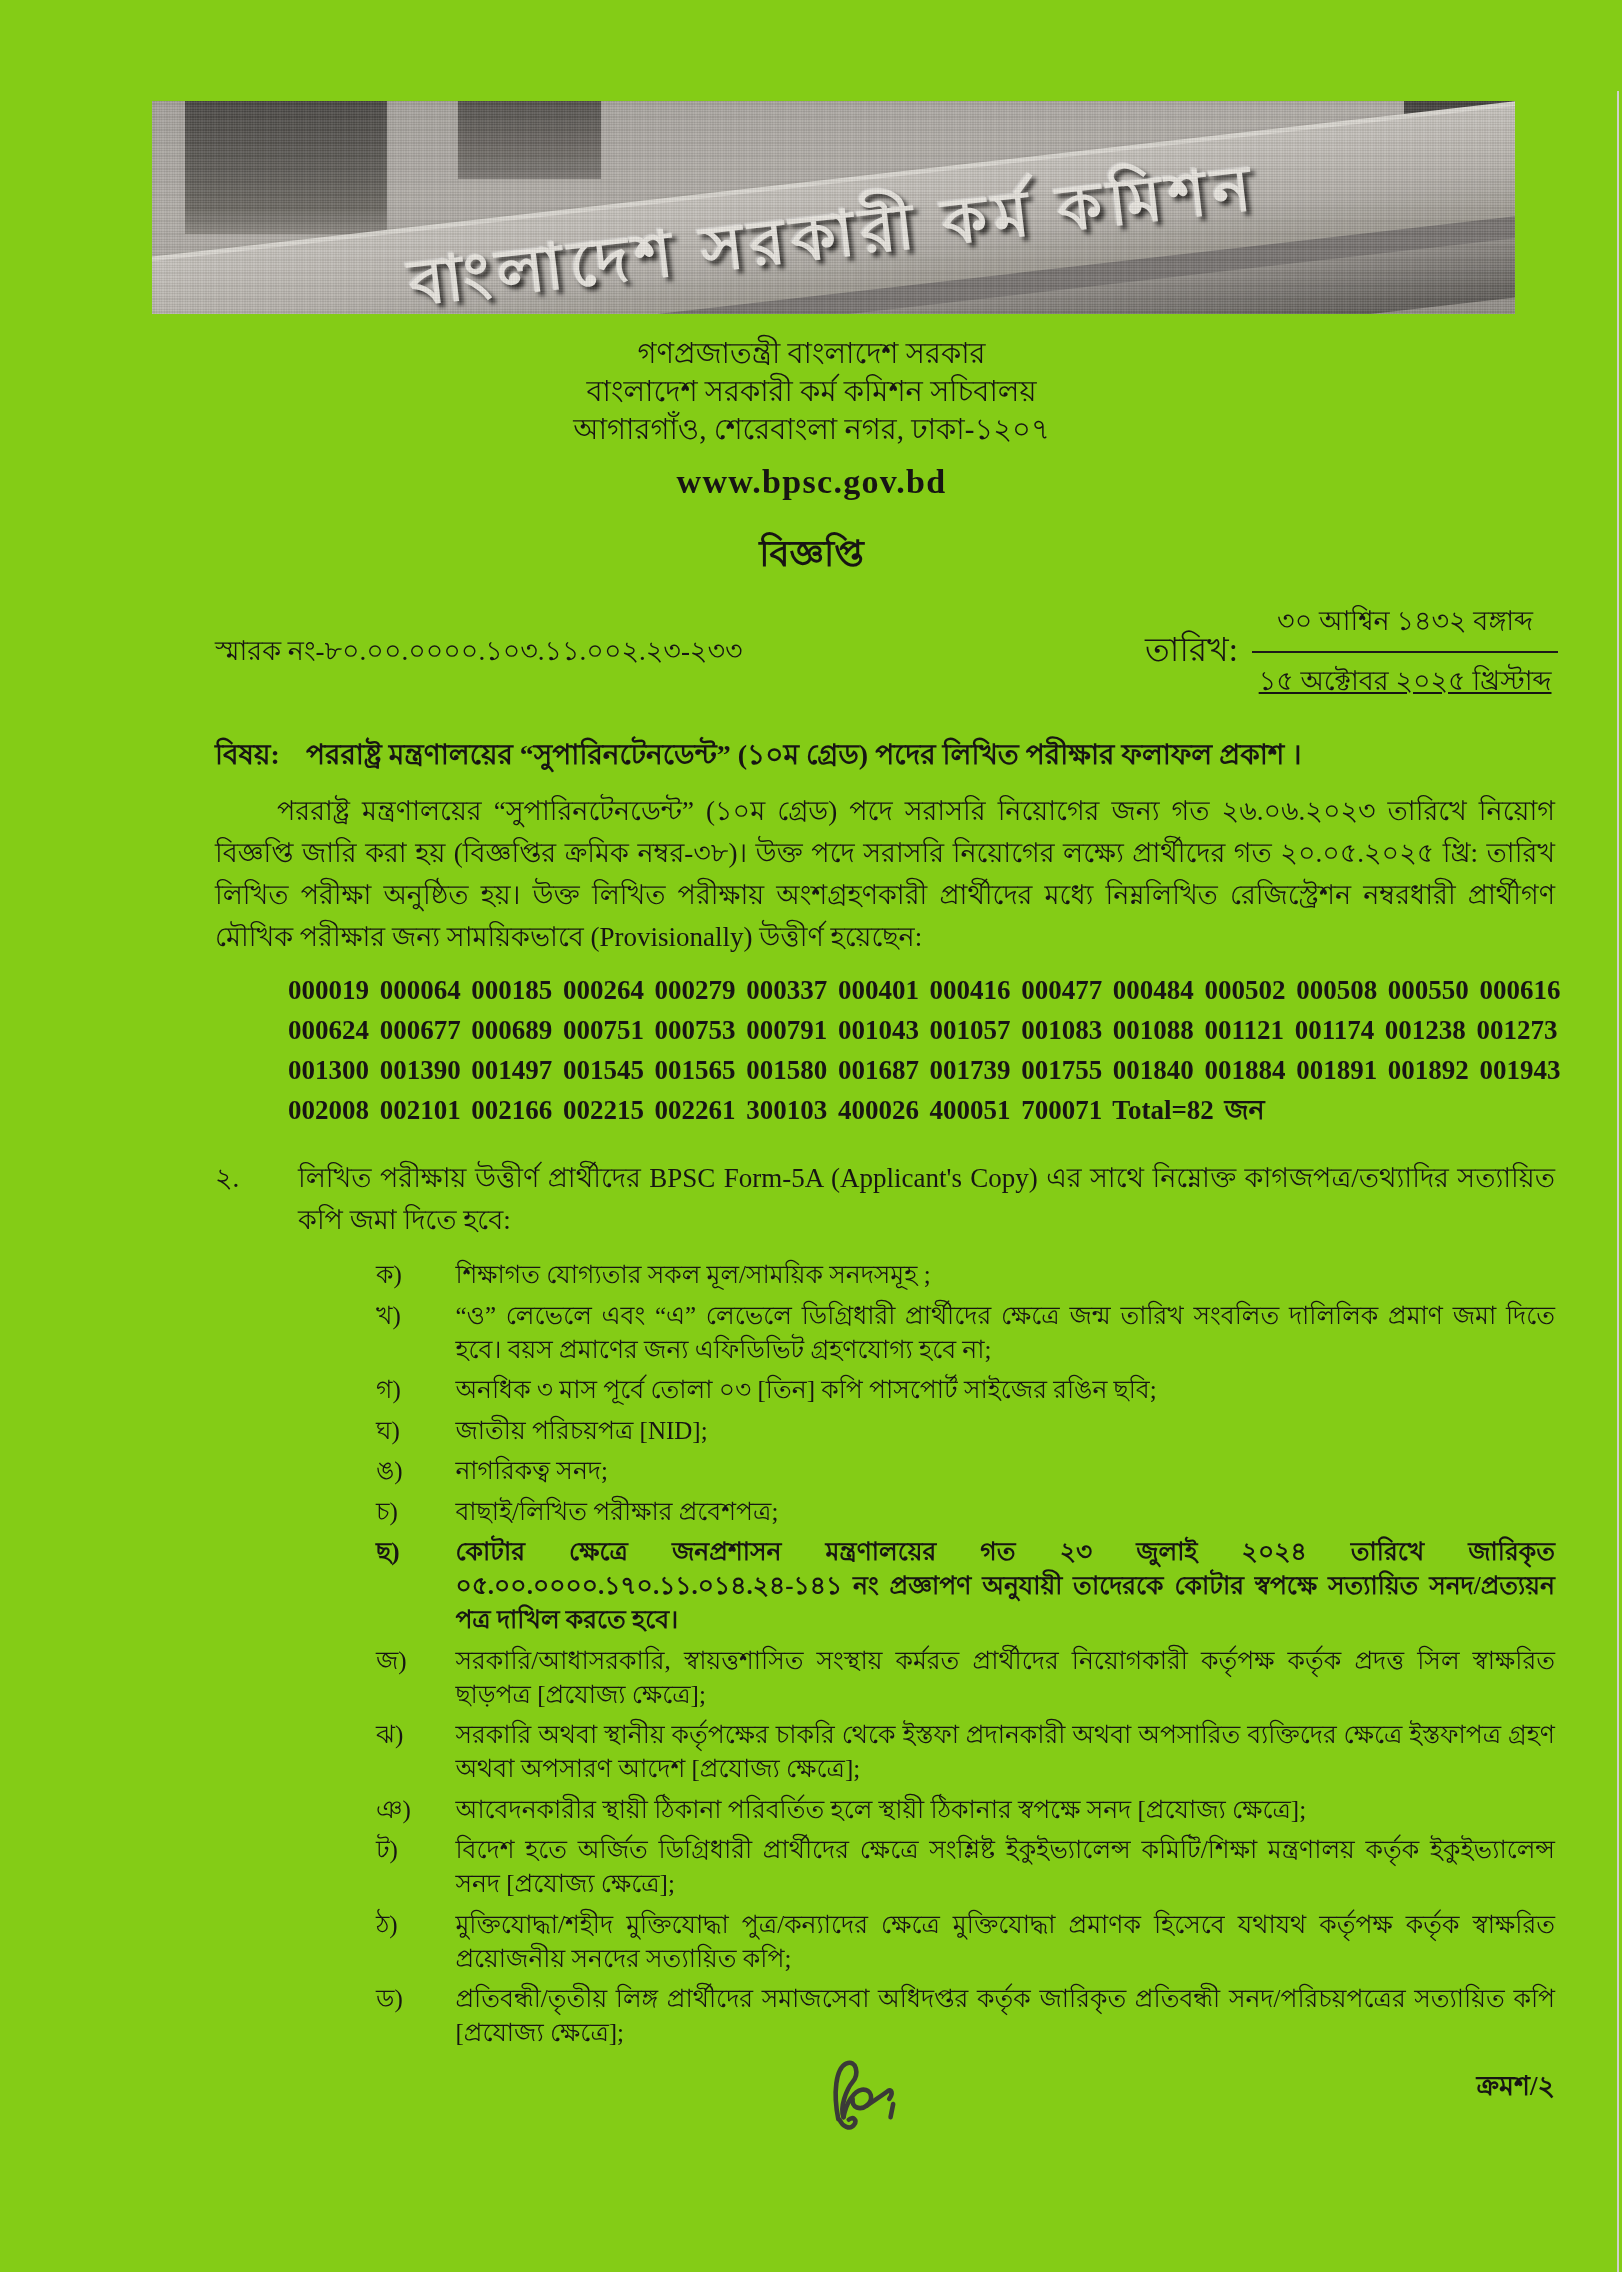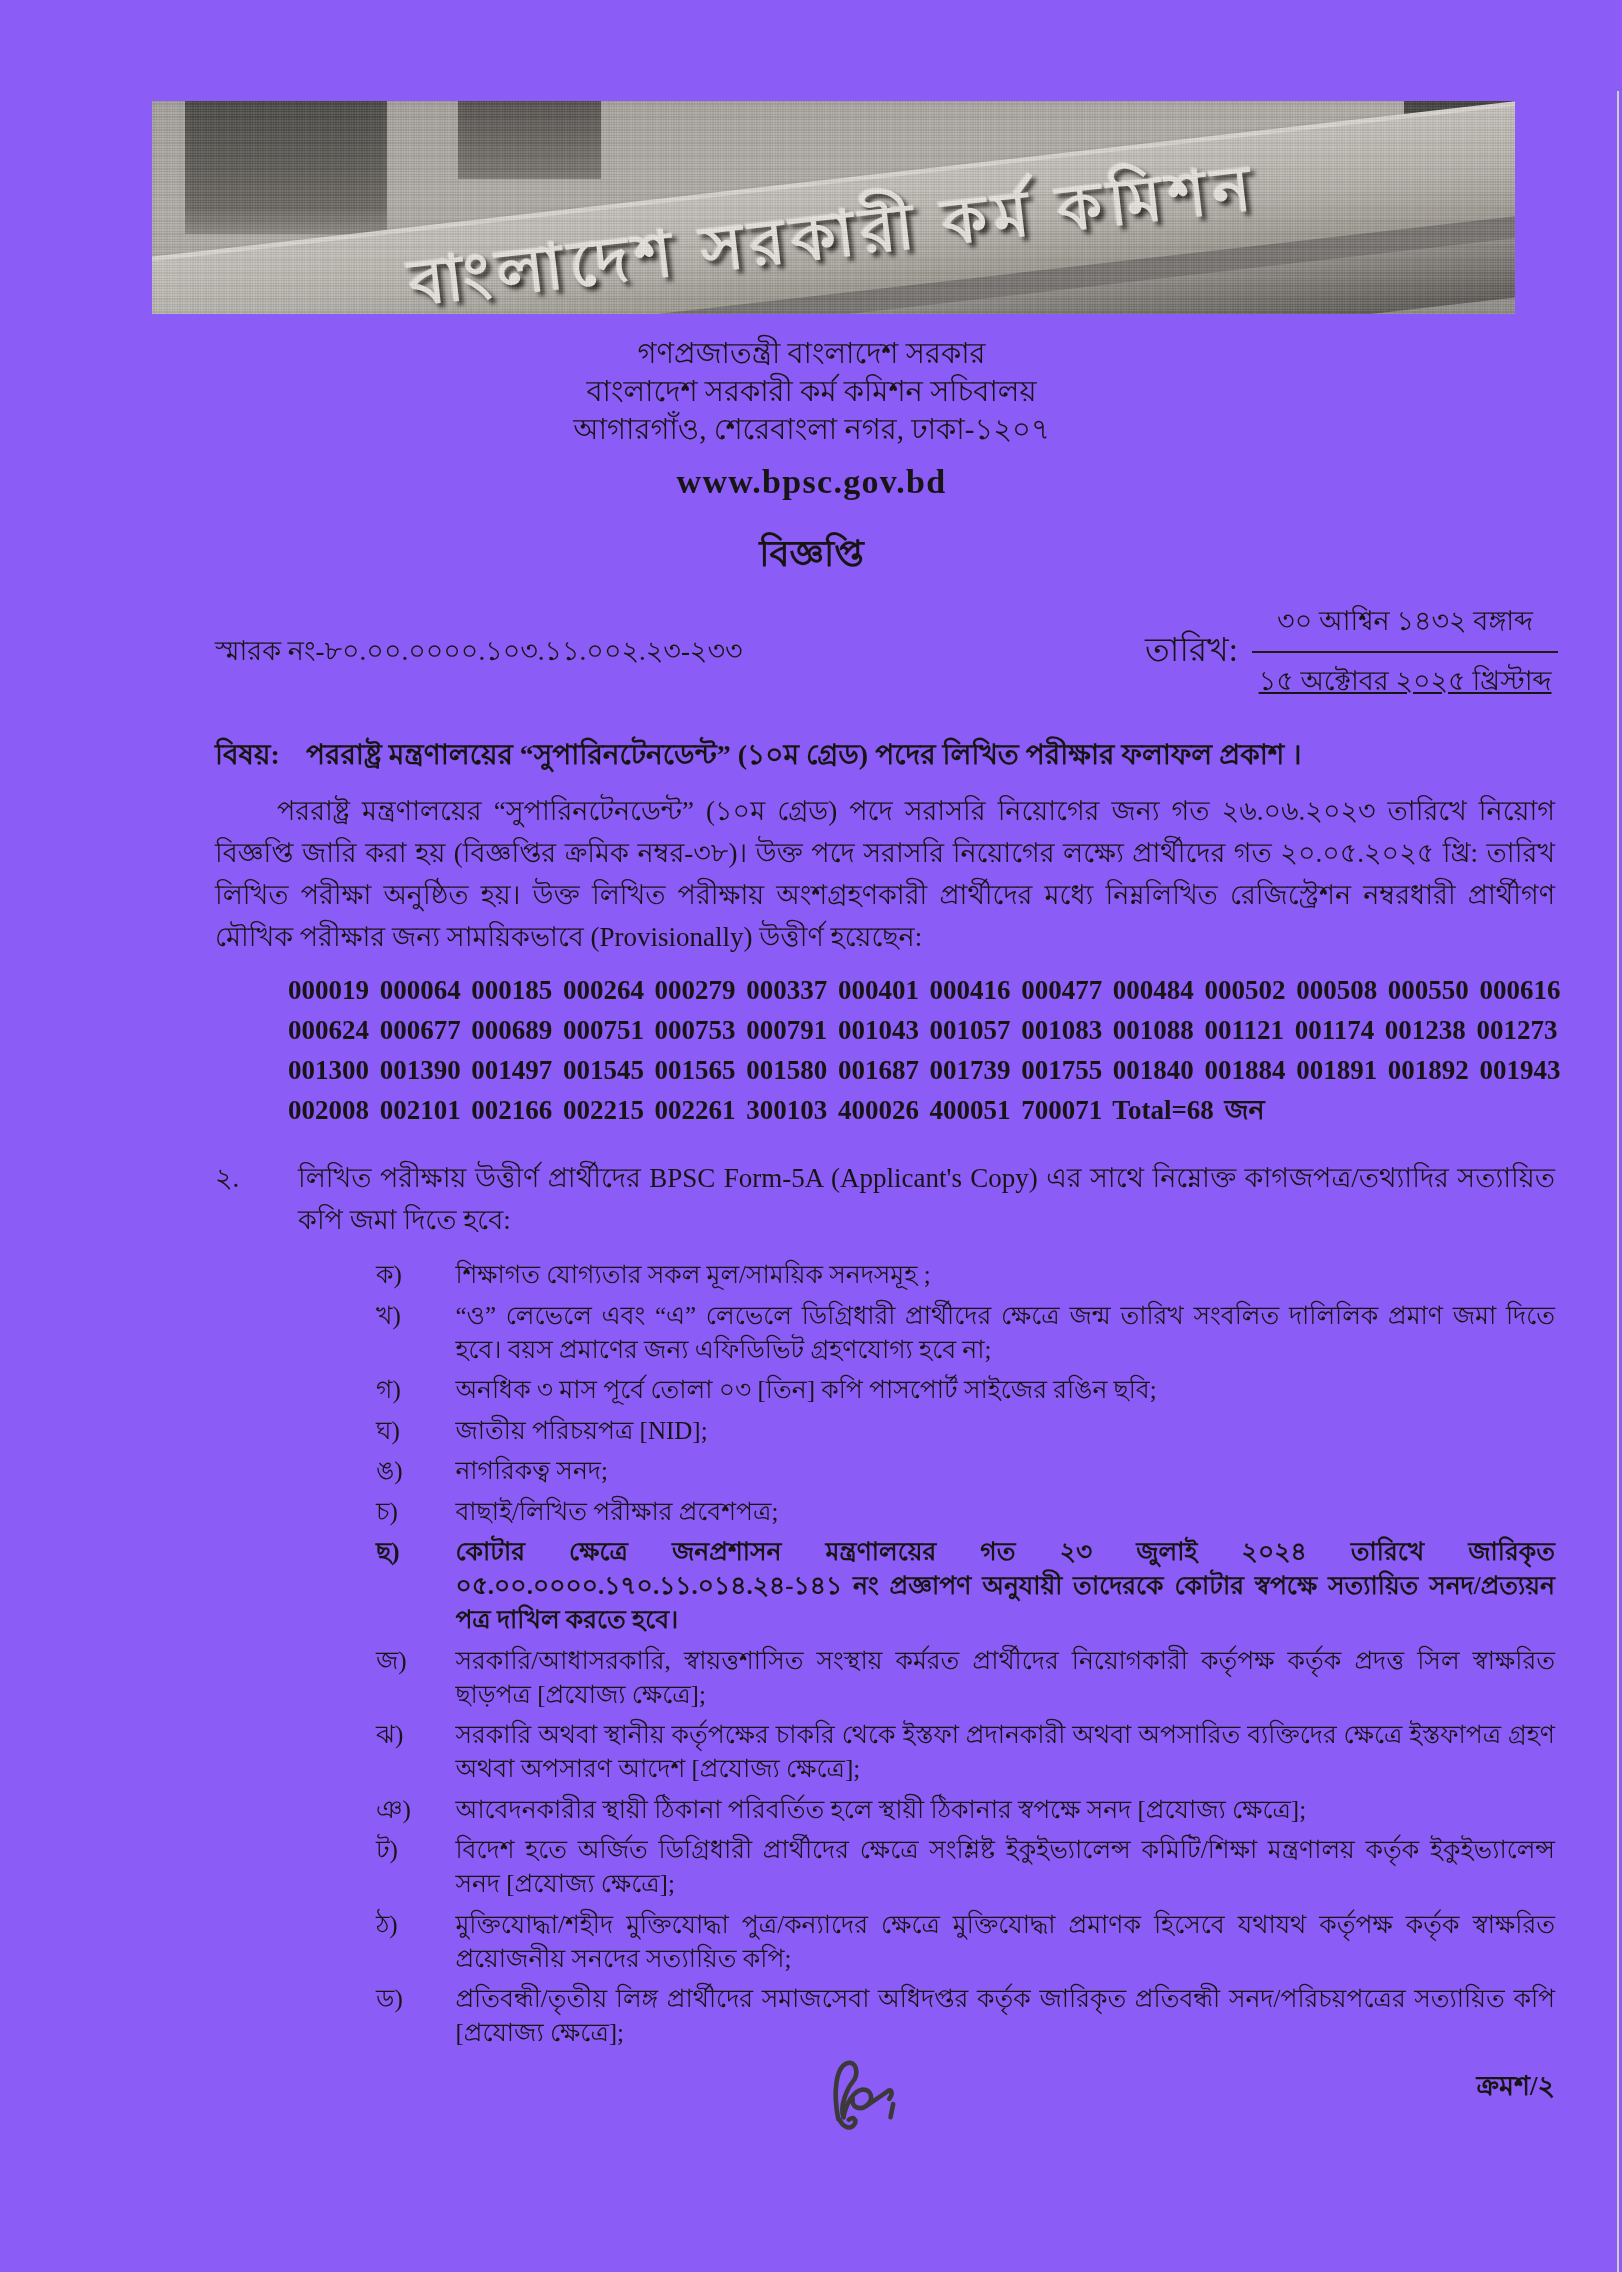--- a/index.html
+++ b/index.html
@@ -1,19 +1,19 @@
 <!DOCTYPE html>
 <html lang="bn" style="font-size:10.4px"><head>
 <meta charset="utf-8">
 <style>
   html,body{margin:0;padding:0;background:#e9e9e7;}
   .page{
     position:relative;
     width:1623px;height:2273px;
-    background:#8b5cf6;
+    background:#84cc16;
     color:#171513;
     font-family:"Liberation Serif","DejaVu Serif",serif;
     overflow:hidden;
   }
   .scan-edge{position:absolute;top:91px;right:3.9px;width:2px;height:2182px;background:#cfcfcc;}
 
   
   .photo{
     position:relative;
     margin:101px 0 0 152px;
@@ -133,21 +133,21 @@
     <span class="subject-label">বিষয়:</span>
     <span class="subject-text">পররাষ্ট্র মন্ত্রণালয়ের “সুপারিনটেনডেন্ট” (১০ম গ্রেড) পদের লিখিত পরীক্ষার ফলাফল প্রকাশ ।</span>
   </div>
 
   <div class="para">পররাষ্ট্র মন্ত্রণালয়ের “সুপারিনটেনডেন্ট” (১০ম গ্রেড) পদে সরাসরি নিয়োগের জন্য গত ২৬.০৬.২০২৩ তারিখে নিয়োগ বিজ্ঞপ্তি জারি করা হয় (বিজ্ঞপ্তির ক্রমিক নম্বর-৩৮)। উক্ত পদে সরাসরি নিয়োগের লক্ষ্যে প্রার্থীদের গত ২০.০৫.২০২৫ খ্রি: তারিখ লিখিত পরীক্ষা অনুষ্ঠিত হয়। উক্ত লিখিত পরীক্ষায় অংশগ্রহণকারী প্রার্থীদের মধ্যে নিম্নলিখিত রেজিস্ট্রেশন নম্বরধারী প্রার্থীগণ মৌখিক পরীক্ষার জন্য সাময়িকভাবে (Provisionally) উত্তীর্ণ হয়েছেন:</div>
 
   <div class="regnums">
       <div class="reg-row">000019 000064 000185 000264 000279 000337 000401 000416 000477 000484 000502 000508 000550 000616</div>
       <div class="reg-row">000624 000677 000689 000751 000753 000791 001043 001057 001083 001088 001121 001174 001238 001273</div>
       <div class="reg-row">001300 001390 001497 001545 001565 001580 001687 001739 001755 001840 001884 001891 001892 001943</div>
-      <div class="reg-row">002008 002101 002166 002215 002261 300103 400026 400051 700071<span class="total"> Total=68 জন</span></div>
+      <div class="reg-row">002008 002101 002166 002215 002261 300103 400026 400051 700071<span class="total"> Total=82 জন</span></div>
     </div>
 
   <div class="item2">
     <span class="item2-num">২.</span>
     <span class="item2-text">লিখিত পরীক্ষায় উত্তীর্ণ প্রার্থীদের BPSC Form-5A (Applicant's Copy) এর সাথে নিম্নোক্ত কাগজপত্র/তথ্যাদির সত্যায়িত কপি জমা দিতে হবে:</span>
   </div>
 
   <div class="checklist">
       <div class="chk-row">
         <span class="chk-label">ক)</span>

